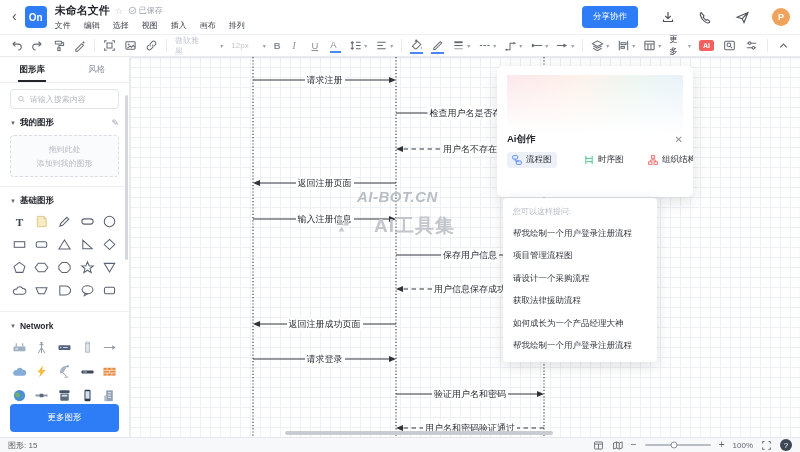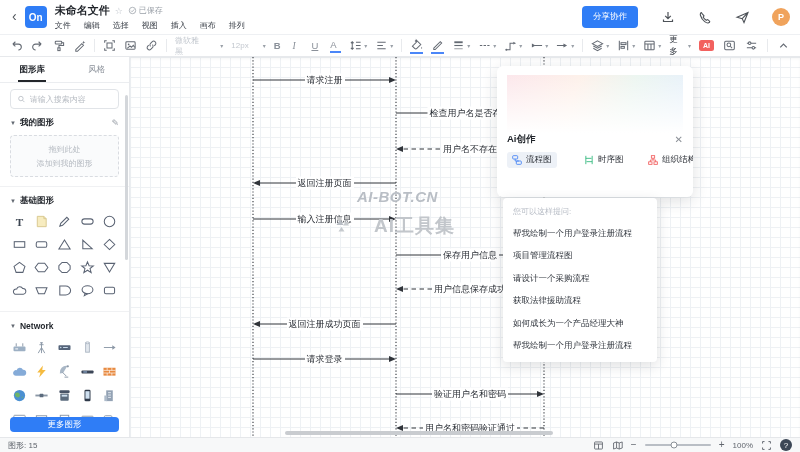--- a/index.html
+++ b/index.html
@@ -49,21 +49,21 @@
   .search input::placeholder { color:#b6bbc2; }
   .secrow { margin-top:7px; padding:0 10px; height:14px; display:flex; align-items:center; gap:4px; font-size:8.5px; color:#1f2329; font-weight:bold; }
   .caret-down { font-size:6px; color:#646a73; }
   .pencil { margin-left:auto; font-size:9px; color:#9aa0a8; cursor:pointer; }
   .dropzone { margin:5px 10px 0; height:42px; border:1px dashed #d9dce1; border-radius:4px; background:#fafbfc; display:flex; flex-direction:column; align-items:center; justify-content:center; gap:3px; font-size:8px; color:#b6bbc2; }
   .sec-divider { margin-top:9px; border-top:1px solid #f0f1f3; }
   .grid5 { display:grid; grid-template-columns:repeat(5,1fr); padding:2px 8px 0; }
   .grid5 .cell { height:23px; display:flex; align-items:center; justify-content:center; cursor:pointer; }
   .grid5 .cell svg { width:15px; height:15px; }
   #network-grid .cell { height:24px; }
-  .more-btn { position:absolute; left:10px; right:10px; bottom:5px; height:15px; background:#2f7df6; color:#fff; font-size:8.5px; border:none; border-radius:4px; cursor:pointer; }
+  .more-btn { position:absolute; left:10px; right:10px; bottom:5px; height:28px; background:#2f7df6; color:#fff; font-size:8.5px; border:none; border-radius:4px; cursor:pointer; }
   .side-scroll { position:absolute; right:1px; top:38px; width:3px; height:165px; border-radius:2px; background:#d4d7db; }
 
   
   .canvas { flex:1 1 auto; position:relative; overflow:hidden; background:#fff;
     background-image:linear-gradient(#eef1f4 1px,transparent 1px),linear-gradient(90deg,#eef1f4 1px,transparent 1px);
     background-size:10px 10px; box-shadow:inset 0 2px 3px rgba(0,0,0,.04); }
   #diag-svg { position:absolute; left:0; top:0; z-index:4; }
   .msg-label { position:absolute; transform:translate(-50%,-50%); background:#fff; padding:0 2px; font-size:9px; color:#2b2f36; white-space:nowrap; z-index:5; }
   .wm1 { position:absolute; left:227px; top:131px; font-size:15px; font-weight:bold; font-style:italic; letter-spacing:.5px; color:#b9bec5; z-index:6; pointer-events:none; }
   .wm2 { position:absolute; left:200px; top:156px; display:flex; align-items:center; gap:20px; z-index:6; pointer-events:none; }

